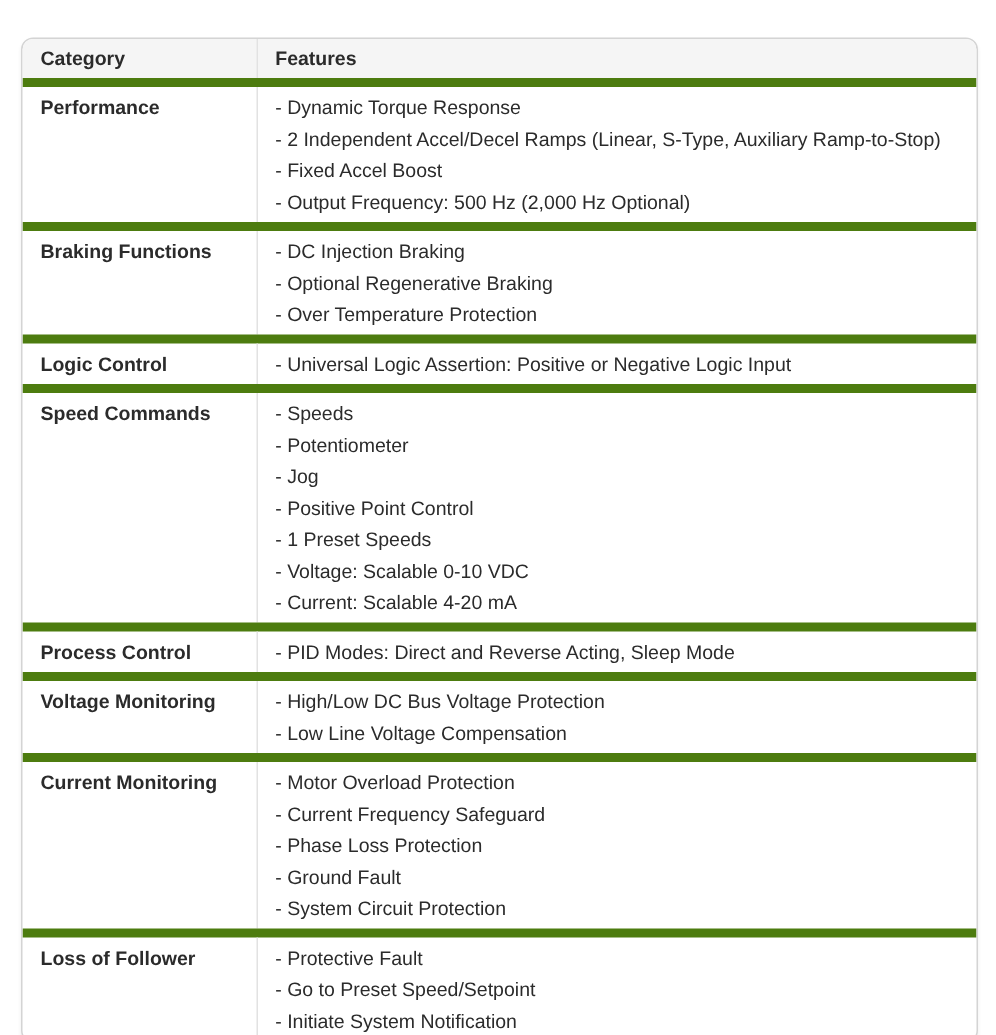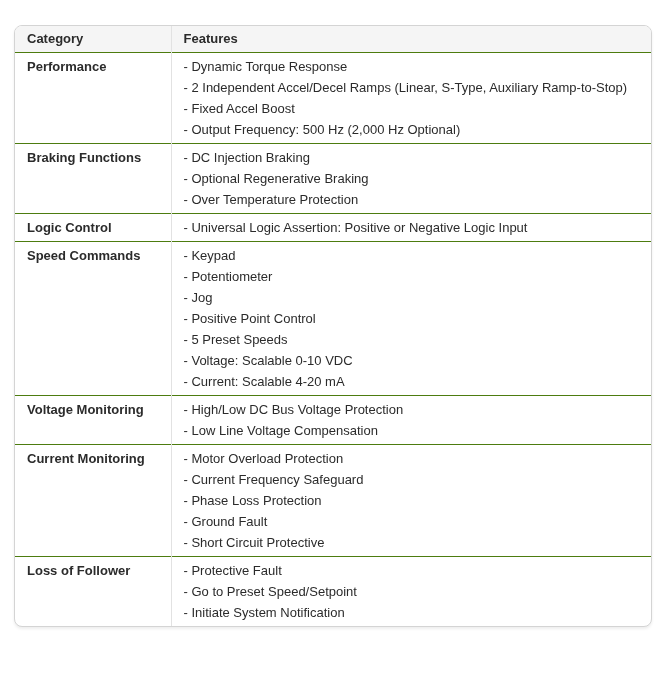--- a/index.html
+++ b/index.html
@@ -43,21 +43,21 @@
     font-weight: 600;
     padding: 5px 12px;
     line-height: 16px;
     font-size: 13px;
     color: #2b2b2b;
   }
 
   th.cat-header { border-right: 1px solid #e2e2e2; }
 
   td {
-    border-top: 1px solid #4d7c0f;
+    border-top: 6px solid #4d7c0f;
     vertical-align: top;
     padding: 3px 12px;
   }
 
   td.cat-cell {
     border-right: 1px solid #e2e2e2;
     font-weight: 600;
     line-height: 21px;
   }
 
@@ -105,44 +105,50 @@
           </tr>
           <tr>
             <td class="cat-cell">Logic Control</td>
             <td class="feat-cell">
               <div class="feat-line">- Universal Logic Assertion: Positive or Negative Logic Input</div>
             </td>
           </tr>
           <tr>
             <td class="cat-cell">Speed Commands</td>
             <td class="feat-cell">
-              <div class="feat-line">- Keypad</div>
+              <div class="feat-line">- Speeds</div>
               <div class="feat-line">- Potentiometer</div>
               <div class="feat-line">- Jog</div>
               <div class="feat-line">- Positive Point Control</div>
-              <div class="feat-line">- 5 Preset Speeds</div>
+              <div class="feat-line">- 1 Preset Speeds</div>
               <div class="feat-line">- Voltage: Scalable 0-10 VDC</div>
               <div class="feat-line">- Current: Scalable 4-20 mA</div>
+            </td>
+          </tr>
+          <tr>
+            <td class="cat-cell">Process Control</td>
+            <td class="feat-cell">
+              <div class="feat-line">- PID Modes: Direct and Reverse Acting, Sleep Mode</div>
             </td>
           </tr>
           <tr>
             <td class="cat-cell">Voltage Monitoring</td>
             <td class="feat-cell">
               <div class="feat-line">- High/Low DC Bus Voltage Protection</div>
               <div class="feat-line">- Low Line Voltage Compensation</div>
             </td>
           </tr>
           <tr>
             <td class="cat-cell">Current Monitoring</td>
             <td class="feat-cell">
               <div class="feat-line">- Motor Overload Protection</div>
               <div class="feat-line">- Current Frequency Safeguard</div>
               <div class="feat-line">- Phase Loss Protection</div>
               <div class="feat-line">- Ground Fault</div>
-              <div class="feat-line">- Short Circuit Protective</div>
+              <div class="feat-line">- System Circuit Protection</div>
             </td>
           </tr>
           <tr>
             <td class="cat-cell">Loss of Follower</td>
             <td class="feat-cell">
               <div class="feat-line">- Protective Fault</div>
               <div class="feat-line">- Go to Preset Speed/Setpoint</div>
               <div class="feat-line">- Initiate System Notification</div>
             </td>
           </tr>

